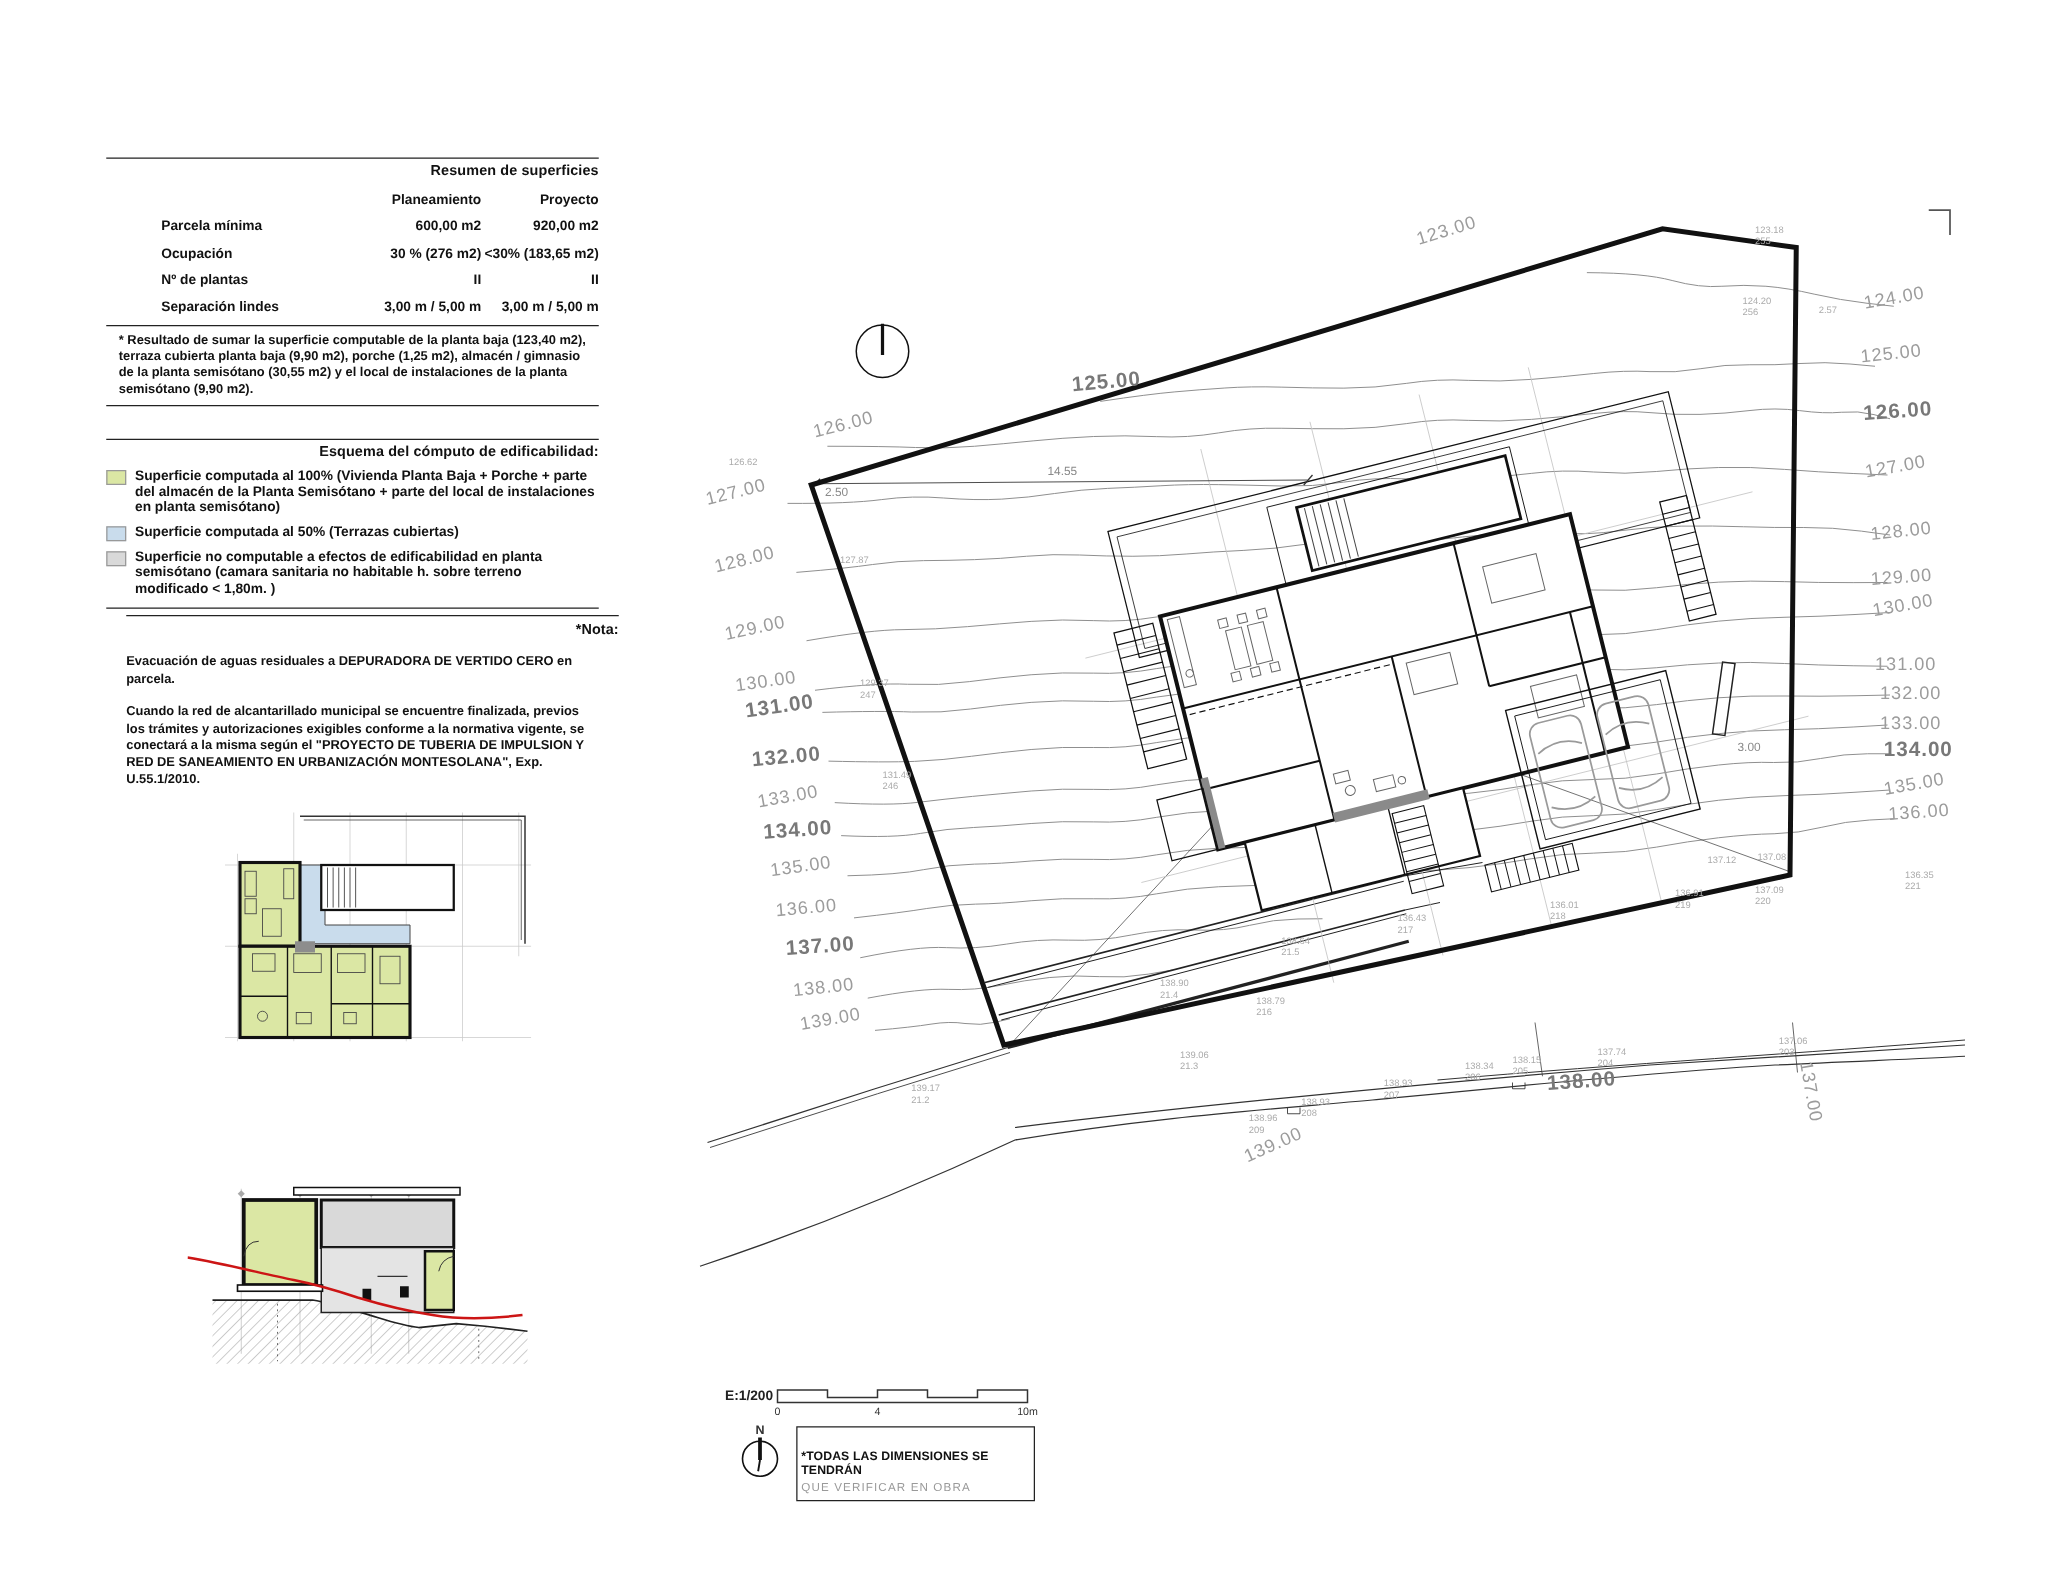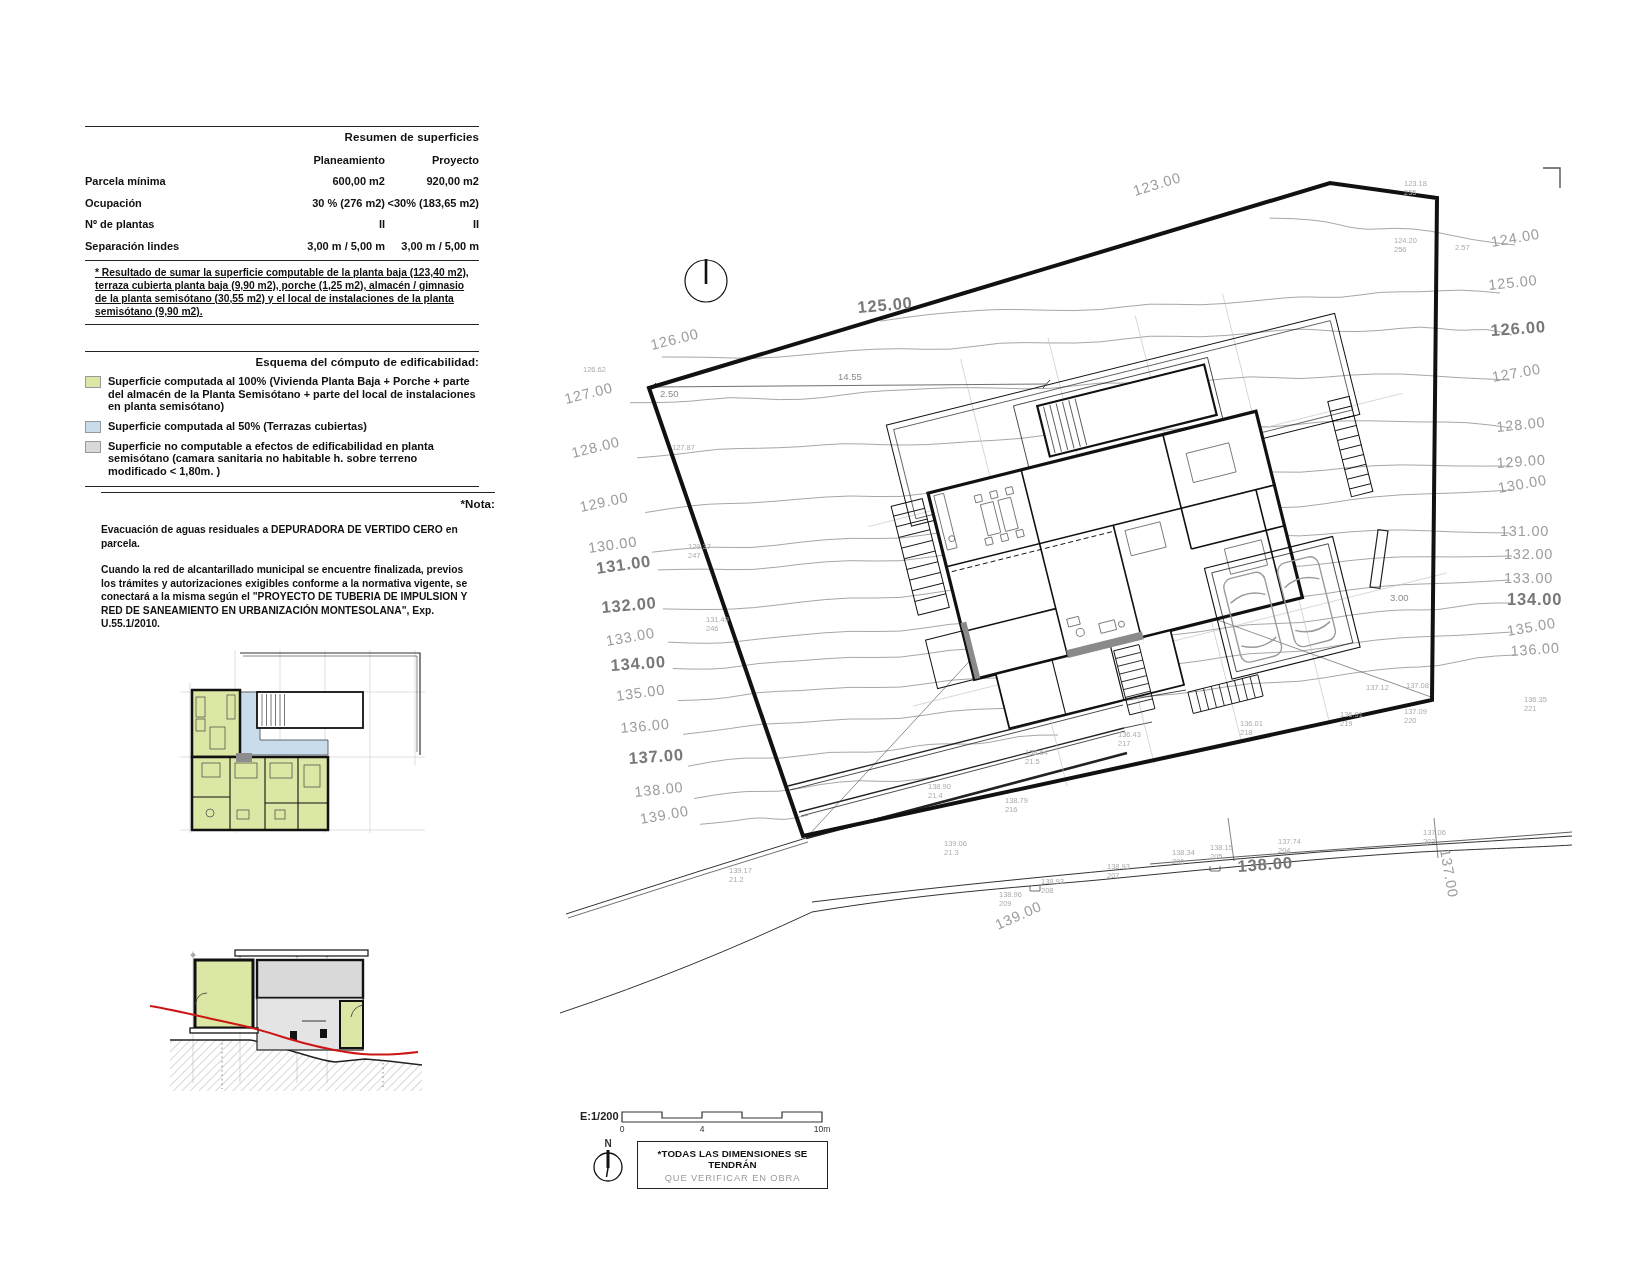--- a/index.html
+++ b/index.html
@@ -5,35 +5,35 @@
   html,body{margin:0;padding:0;background:#fff;}
   body{width:1650px;height:1275px;position:relative;font-family:"Liberation Sans",sans-serif;color:#111;overflow:hidden;}
   .abs{position:absolute;}
   
   #summary{left:85px;top:126px;width:394px;}
   .rule-top{border-top:1.6px solid #222;}
   .rule-bot{border-bottom:1.6px solid #222;}
   .pnl-title{font-size:11.5px;font-weight:700;padding-top:4px;letter-spacing:.1px;text-align:right;}
   .tbl{margin-top:6px;}
   .tbl-row{display:grid;grid-template-columns:150px 150px 94px;height:21.5px;align-items:center;}
-  .tbl-row .c1{font-size:11px;font-weight:700;}
+  .tbl-row .c1{font-size:11px;font-weight:700;margin-left:44px;}
   .tbl-row .c2,.tbl-row .c3{font-size:11px;font-weight:700;text-align:right;}
   .tbl-head .c2,.tbl-head .c3{font-size:11px;}
-  .footnote{border-top:1.6px solid #222;border-bottom:1.6px solid #222;font-size:10.3px;font-weight:700;line-height:13px;padding:5px 2px 6px 10px;margin-top:3px;text-decoration:underline;}
+  .footnote{border-top:1.6px solid #222;border-bottom:1.6px solid #222;font-size:10.3px;font-weight:700;line-height:13px;padding:5px 2px 6px 10px;margin-top:3px;}
   #legend{left:85px;top:351px;width:394px;}
   .lg-item{display:flex;gap:7px;margin-top:7px;font-size:11px;font-weight:700;line-height:12.5px;}
   .swatch{flex:0 0 14px;height:10px;margin-top:1px;border:.5px solid #999;}
   #legend .endrule{margin-top:9px;}
   #nota{left:101px;top:492px;width:394px;}
   #nota .pnl-title{padding-top:5px;}
   #nota p{font-size:10.3px;font-weight:700;line-height:13.5px;margin:13px 16px 0 0;}
   
   #scalebar{left:580px;top:1104px;}
   #northwidget{left:590px;top:1136px;}
-  #notebox{left:637px;top:1141px;width:183px;border:1.5px solid #222;text-align:center;padding:6px 3px 5px 3px;}
+  #notebox{left:637px;top:1141px;width:183px;border:1.5px solid #222;text-align:left;padding:18px 3px 5px 3px;}
   #notebox .l1{font-size:9.8px;font-weight:700;color:#111;letter-spacing:.1px;}
   #notebox .l2{font-size:9.3px;font-weight:400;color:#9a9a9a;letter-spacing:.9px;margin-top:3px;}
   svg text{font-family:"Liberation Sans",sans-serif;}
 </style>
 </head>
 <body>
 
 <div class="abs rule-top" id="summary">
   <div class="pnl-title">Resumen de superficies</div>
   <div class="tbl">

